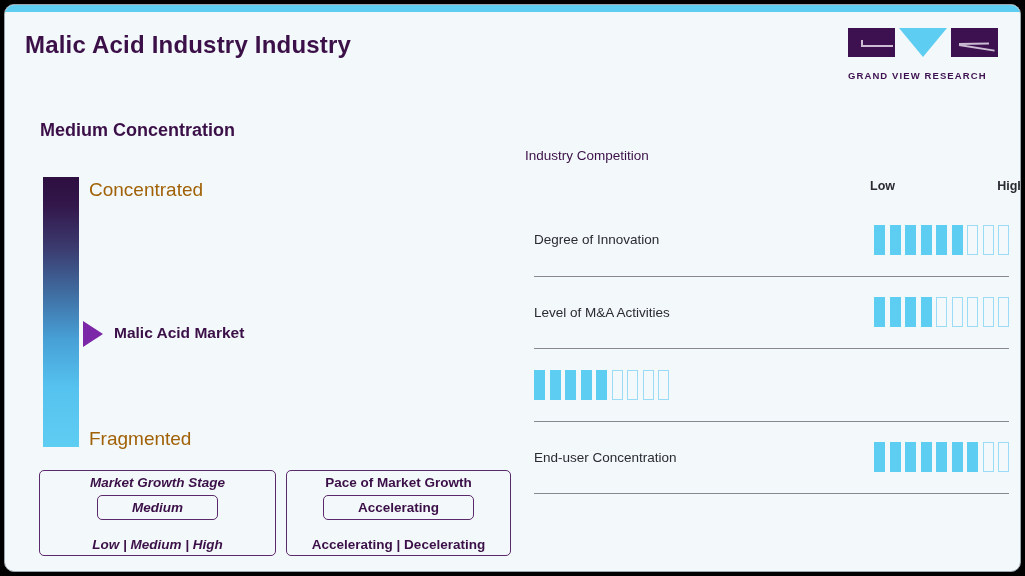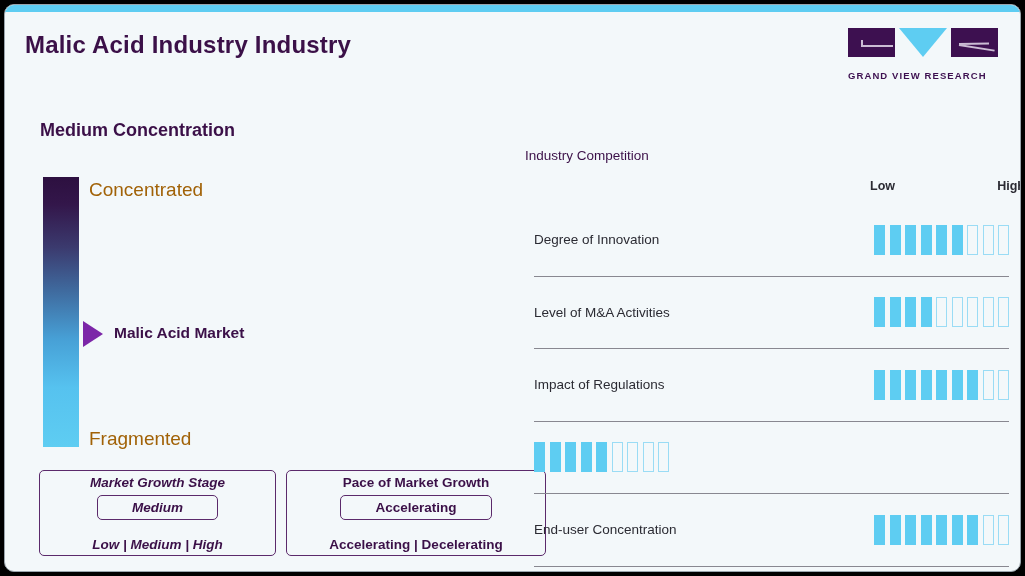--- a/index.html
+++ b/index.html
@@ -139,21 +139,21 @@
     border: 1.4px solid #5b2a6b;
     border-radius: 5px;
     background: #f3f8fa;
     display: flex;
     flex-direction: column;
     align-items: center;
     justify-content: center;
     gap: 5px;
   }
   #growth-stage-box { left: 34px; width: 237px; font-style: italic; }
-  #growth-pace-box  { left: 281px; width: 260px; }
+  #growth-pace-box  { left: 281px; width: 225px; }
 
   .stat-head {
     font-size: 13.5px;
     font-weight: bold;
     color: #3b1048;
   }
   .stat-value {
     border: 1.3px solid #5b2a6b;
     border-radius: 5px;
     padding: 4px 34px;
@@ -308,34 +308,20 @@
             <span class="tick"></span>
             <span class="tick"></span>
             <span class="tick empty"></span>
             <span class="tick empty"></span>
             <span class="tick empty"></span>
             <span class="tick empty"></span>
             <span class="tick empty"></span>
           </div>
         </div>
         <div class="char-row">
-          <div class="char-label">Impact of Regulations</div>
-          <div class="meter">
-            <span class="tick"></span>
-            <span class="tick"></span>
-            <span class="tick"></span>
-            <span class="tick"></span>
-            <span class="tick"></span>
-            <span class="tick"></span>
-            <span class="tick"></span>
-            <span class="tick empty"></span>
-            <span class="tick empty"></span>
-          </div>
-        </div>
-        <div class="char-row">
           <div class="meter">
             <span class="tick"></span>
             <span class="tick"></span>
             <span class="tick"></span>
             <span class="tick"></span>
             <span class="tick"></span>
             <span class="tick empty"></span>
             <span class="tick empty"></span>
             <span class="tick empty"></span>
             <span class="tick empty"></span>

